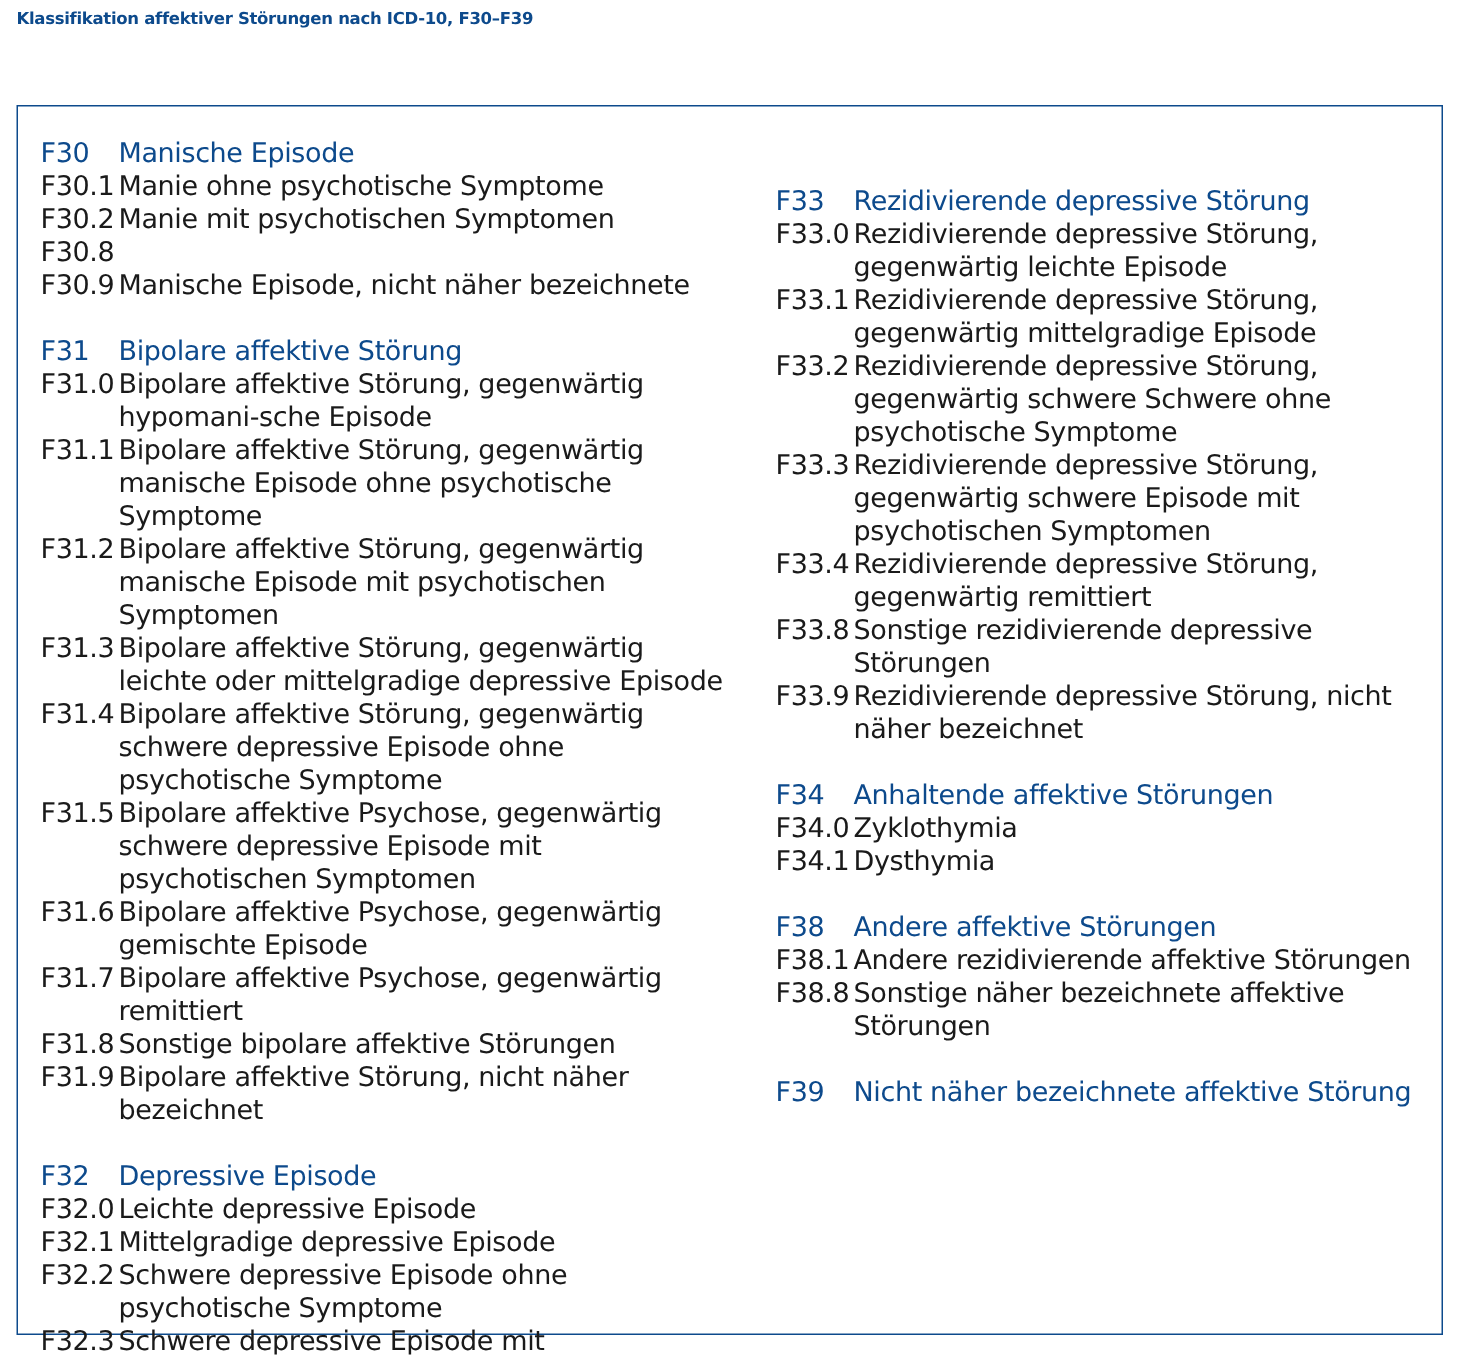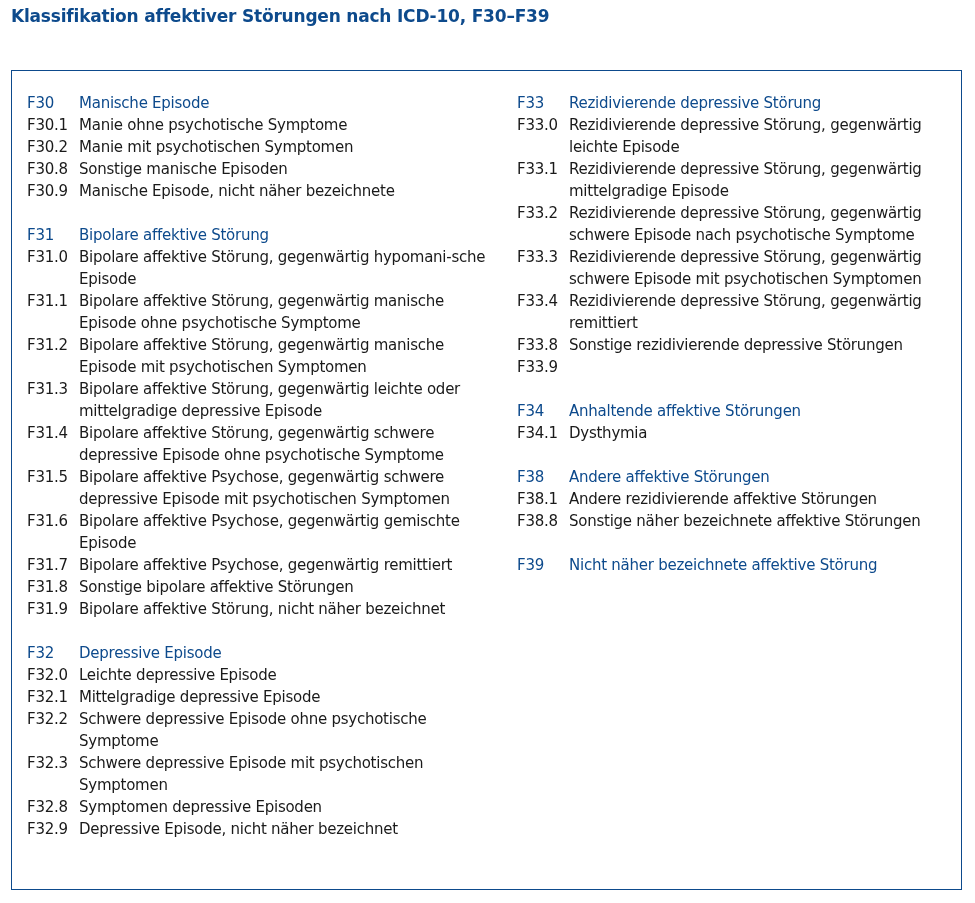--- a/index.html
+++ b/index.html
@@ -1,26 +1,26 @@
 <!DOCTYPE html>
 <html><head>
 <meta charset="utf-8">
 <style>
   html, body { margin:0; padding:0; background:#ffffff; }
   body { width:975px; height:903px; position:relative; overflow:hidden;
          font-family:"DejaVu Sans", sans-serif; color:#1a1a1a; }
-  .title { position:absolute; left:11px; top:6px; font-size:17px; font-weight:bold;
+  .title { position:absolute; left:11px; top:6px; font-size:11px; font-weight:bold;
            color:#0d4a8c; letter-spacing:-0.2px; }
   .box { position:absolute; left:11px; top:70px; width:951px; height:820px;
          border:1.5px solid #0d4a8c; box-sizing:border-box; }
   .col { position:absolute; top:21px; }
   .col.left { left:15px; width:460px; }
-  .col.right { left:505px; width:440px; }
+  .col.right { left:505px; width:440px;margin-top:32px; }
   .group { margin-bottom:22px; }
-  .row { display:flex; font-size:15px; line-height:22px; letter-spacing:-0.25px; }
+  .row { display:flex; font-size:18px; line-height:22px; letter-spacing:-0.25px; }
   .code { width:52px; flex:0 0 52px; }
   .text { flex:1; }
   .row.head { color:#0d4a8c; }
 </style>
 </head>
 <body>
 
 <div class="title">Klassifikation affektiver Störungen nach ICD-10, F30–F39</div>
 
 <div class="box">
@@ -33,21 +33,20 @@
         <div class="row ">
           <span class="code">F30.1</span>
           <span class="text">Manie ohne psychotische Symptome</span>
         </div>
         <div class="row ">
           <span class="code">F30.2</span>
           <span class="text">Manie mit psychotischen Symptomen</span>
         </div>
         <div class="row ">
           <span class="code">F30.8</span>
-          <span class="text">Sonstige manische Episoden</span>
         </div>
         <div class="row ">
           <span class="code">F30.9</span>
           <span class="text">Manische Episode, nicht näher bezeichnete</span>
         </div>
       </div>
       <div class="group">
         <div class="row head">
           <span class="code">F31</span>
           <span class="text">Bipolare affektive Störung</span>
@@ -133,42 +132,47 @@
         <div class="row ">
           <span class="code">F33.0</span>
           <span class="text">Rezidivierende depressive Störung, gegenwärtig leichte Episode</span>
         </div>
         <div class="row ">
           <span class="code">F33.1</span>
           <span class="text">Rezidivierende depressive Störung, gegenwärtig mittelgradige Episode</span>
         </div>
         <div class="row ">
           <span class="code">F33.2</span>
-          <span class="text">Rezidivierende depressive Störung, gegenwärtig schwere Episode nach psychotische Symptome</span>
+          <span class="text">Rezidivierende depressive Störung, gegenwärtig schwere Schwere ohne psychotische Symptome</span>
         </div>
         <div class="row ">
           <span class="code">F33.3</span>
           <span class="text">Rezidivierende depressive Störung, gegenwärtig schwere Episode mit psychotischen Symptomen</span>
         </div>
         <div class="row ">
           <span class="code">F33.4</span>
           <span class="text">Rezidivierende depressive Störung, gegenwärtig remittiert</span>
         </div>
         <div class="row ">
           <span class="code">F33.8</span>
           <span class="text">Sonstige rezidivierende depressive Störungen</span>
         </div>
         <div class="row ">
           <span class="code">F33.9</span>
+          <span class="text">Rezidivierende depressive Störung, nicht näher bezeichnet</span>
         </div>
       </div>
       <div class="group">
         <div class="row head">
           <span class="code">F34</span>
           <span class="text">Anhaltende affektive Störungen</span>
+        </div>
+        <div class="row ">
+          <span class="code">F34.0</span>
+          <span class="text">Zyklothymia</span>
         </div>
         <div class="row ">
           <span class="code">F34.1</span>
           <span class="text">Dysthymia</span>
         </div>
       </div>
       <div class="group">
         <div class="row head">
           <span class="code">F38</span>
           <span class="text">Andere affektive Störungen</span>

